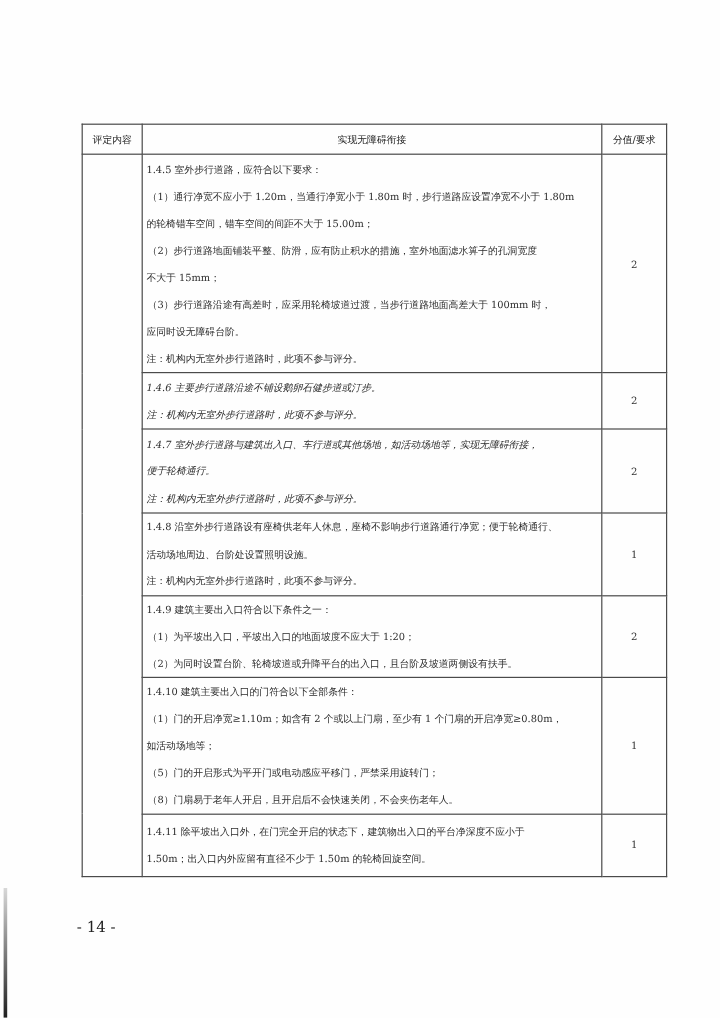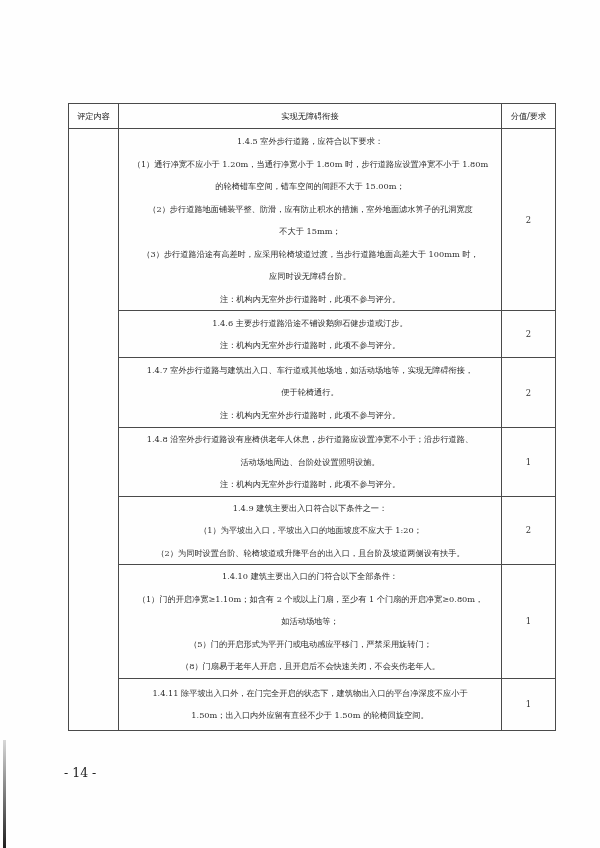--- a/index.html
+++ b/index.html
@@ -61,40 +61,39 @@
       text-align: left;
       vertical-align: top;
     }
     td.content .line {
       display: block;
       white-space: nowrap;
       overflow: hidden;
       height: 22.5px;
       line-height: 22.5px;
       color: #2c2c2c;
-      text-align: center;
     }
     td.content .line.indent { padding-left: 1px; }
     td.score {
       text-align: center;
       font-size: 8.4px;
       color: #333;
     }
     td.category { }
     .page-number {
       position: absolute;
       left: 64px;
       top: 765px;
       font-size: 12.5px;
       color: #222;
       font-family: "DejaVu Serif", "Liberation Serif", serif;
     }
     .r1 td.content { height: 176px; padding-top: 1px !important; }
-    .r2 td.content { height: 46px; }
-    .r3 td.content { height: 69px; }
+    .r2 td.content { height: 46px; font-style: italic; }
+    .r3 td.content { height: 69px; font-style: italic; }
     .r4 td.content { height: 67px; }
     .r5 td.content { height: 64px; }
     .r6 td.content { height: 106px; margin-top: 10px; }
     .r7 td.content { height: 51px; }
   </style>
 </head>
 <body>
 
 <div class="page">
 
@@ -140,21 +139,21 @@
         <td class="content">
           <span class="line">1.4.7 室外步行道路与建筑出入口、车行道或其他场地，如活动场地等，实现无障碍衔接，</span>
           <span class="line">便于轮椅通行。</span>
           <span class="line">注：机构内无室外步行道路时，此项不参与评分。</span>
         </td>
         <td class="score">2</td>
       </tr>
 
       <tr class="r4">
         <td class="content">
-          <span class="line">1.4.8 沿室外步行道路设有座椅供老年人休息，步行道路应设置净宽不小于；沿步行道路、</span>
+          <span class="line">1.4.8 沿室外步行道路设有座椅供老年人休息，座椅不影响步行道路通行净宽；便于轮椅通行、</span>
           <span class="line">活动场地周边、台阶处设置照明设施。</span>
           <span class="line">注：机构内无室外步行道路时，此项不参与评分。</span>
         </td>
         <td class="score">1</td>
       </tr>
 
       <tr class="r5">
         <td class="content">
           <span class="line">1.4.9 建筑主要出入口符合以下条件之一：</span>
           <span class="line indent">（1）为平坡出入口，平坡出入口的地面坡度不应大于 1:20；</span>

